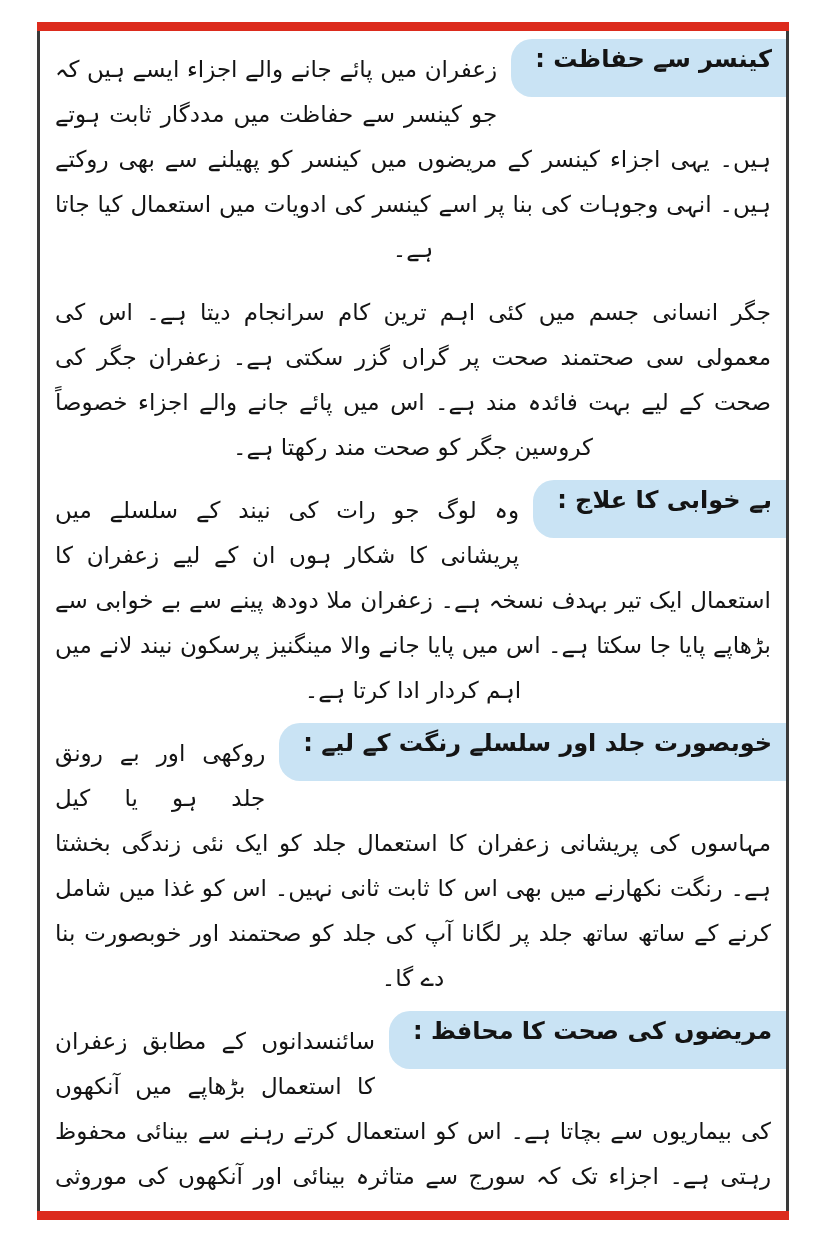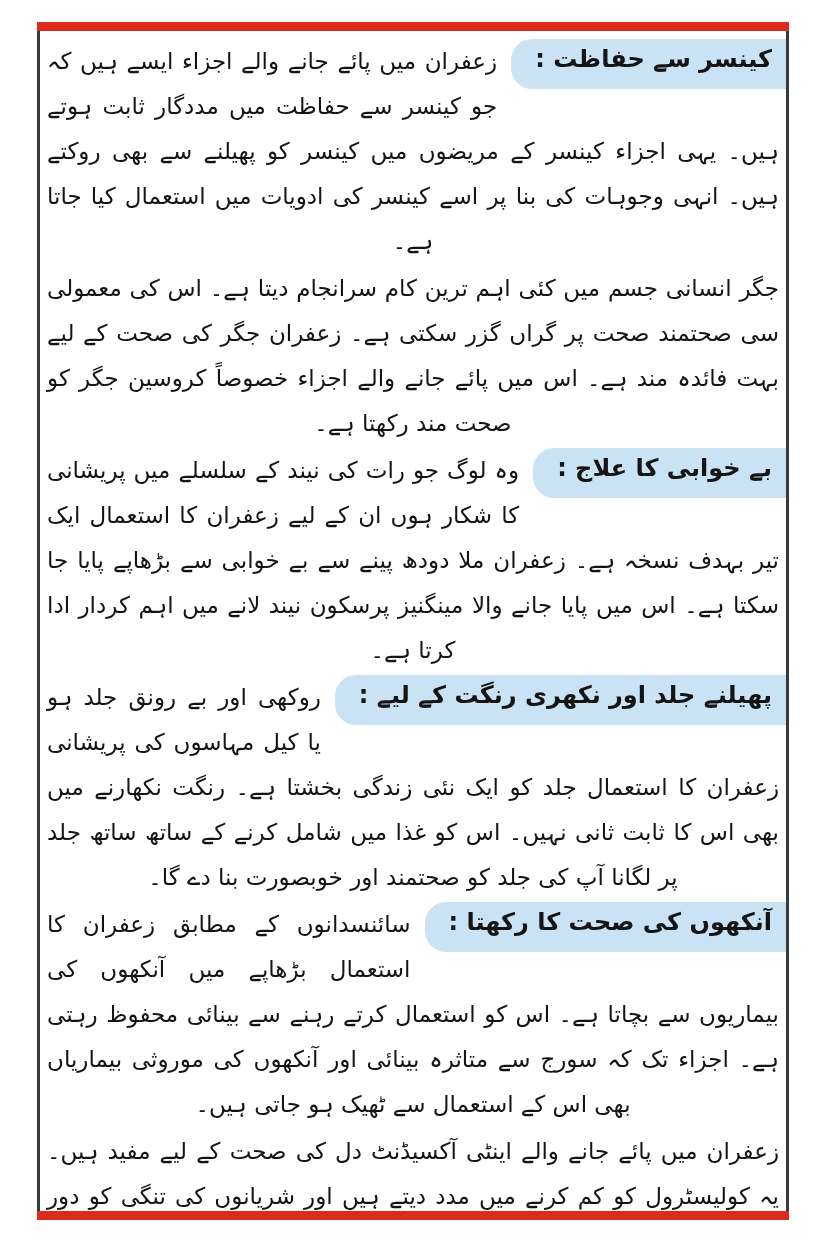--- a/index.html
+++ b/index.html
@@ -38,31 +38,31 @@
     text-align: justify;
     color: #141414;
   }
   section {
     display: flow-root;
   }
   .hbox {
     float: right;
     background: #c9e3f4;
     border-radius: 21px 0 0 21px;
-    padding: 2px 14px 12px 24px;
+    padding: 2px 14px 20px 24px;
     margin-right: -7px;   
     margin-left: 14px;
     margin-bottom: 2px;
     font-size: 24px;
     font-weight: bold;
     line-height: 36px;
     white-space: nowrap;
   }
   p.body {
-    margin: 0;
+    margin: 8px;
     font-size: 23px;
     line-height: 45px;
     text-align: justify;
     text-align-last: center;
   }
   
   section + section { margin-top: 2px; }
 </style>
 </head>
 <body>
@@ -82,26 +82,26 @@
       <section>
         <p class="body">جگر انسانی جسم میں کئی اہم ترین کام سرانجام دیتا ہے۔ اس کی معمولی سی صحتمند صحت پر گراں گزر سکتی ہے۔ زعفران جگر کی صحت کے لیے بہت فائدہ مند ہے۔ اس میں پائے جانے والے اجزاء خصوصاً کروسین جگر کو صحت مند رکھتا ہے۔</p>
       </section>
 
       <section>
         <span class="hbox"><span>بے خوابی کا علاج :</span></span>
         <p class="body">وہ لوگ جو رات کی نیند کے سلسلے میں پریشانی کا شکار ہوں ان کے لیے زعفران کا استعمال ایک تیر بہدف نسخہ ہے۔ زعفران ملا دودھ پینے سے بے خوابی سے بڑھاپے پایا جا سکتا ہے۔ اس میں پایا جانے والا مینگنیز پرسکون نیند لانے میں اہم کردار ادا کرتا ہے۔</p>
       </section>
 
       <section>
-        <span class="hbox"><span>پھیلنے جلد اور نکھری رنگت کے لیے :</span></span>
+        <span class="hbox"><span>خوبصورت جلد اور سلسلے رنگت کے لیے :</span></span>
         <p class="body">روکھی اور بے رونق جلد ہو یا کیل مہاسوں کی پریشانی زعفران کا استعمال جلد کو ایک نئی زندگی بخشتا ہے۔ رنگت نکھارنے میں بھی اس کا ثابت ثانی نہیں۔ اس کو غذا میں شامل کرنے کے ساتھ ساتھ جلد پر لگانا آپ کی جلد کو صحتمند اور خوبصورت بنا دے گا۔</p>
       </section>
 
       <section>
-        <span class="hbox"><span>آنکھوں کی صحت کا رکھتا :</span></span>
+        <span class="hbox"><span>مریضوں کی صحت کا محافظ :</span></span>
         <p class="body">سائنسدانوں کے مطابق زعفران کا استعمال بڑھاپے میں آنکھوں کی بیماریوں سے بچاتا ہے۔ اس کو استعمال کرتے رہنے سے بینائی محفوظ رہتی ہے۔ اجزاء تک کہ سورج سے متاثرہ بینائی اور آنکھوں کی موروثی بیماریاں بھی اس کے استعمال سے ٹھیک ہو جاتی ہیں۔</p>
       </section>
 
       <section>
         <p class="body">زعفران میں پائے جانے والے اینٹی آکسیڈنٹ دل کی صحت کے لیے مفید ہیں۔ یہ کولیسٹرول کو کم کرنے میں مدد دیتے ہیں اور شریانوں کی تنگی کو دور کرتے ہیں۔ زعفران کا استعمال بلڈ پریشر کے مریضوں کے لیے بہت مفید ہے۔</p>
       </section>
 
     </div>
 
     <div class="rule"></div>

